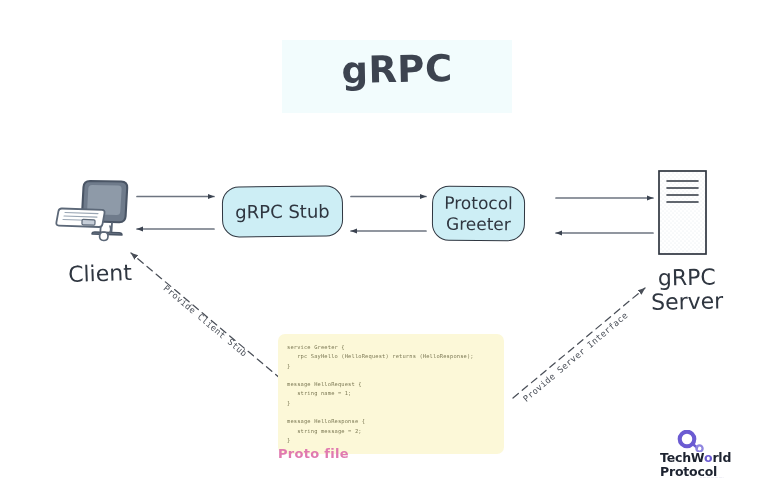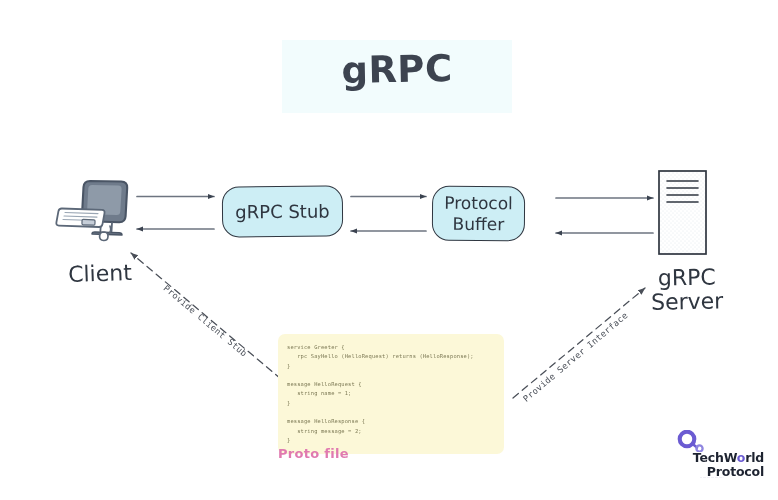--- a/index.html
+++ b/index.html
@@ -150,21 +150,21 @@
   }
   #logo-mark {
     position: absolute;
     left: 17px; top: 0px;
     width: 30px; height: 22px;
   }
   #logo-wordmark {
     position: absolute;
     left: 0px; top: 21px;
     width: 104px;
-    text-align: right;
+    text-align: left;
     font-family: "DejaVu Sans", sans-serif;
     font-size: 12.5px;
     font-weight: bold;
     color: #1d2330;
     line-height: 1.12;
     letter-spacing: -0.2px;
   }
   #logo-wordmark .w-accent { color: #6b5bd2; }
   #logo-tagline {
     position: absolute;
@@ -237,21 +237,21 @@
 <div class="title-panel"></div>
 <div class="title-text">gRPC</div>
 
 <div class="node-box" id="stub-box">
   <span>gRPC Stub</span>
 </div>
 
 <div class="node-box" id="protobuf-box">
   <span>
     <span class="box-line">Protocol</span>
-    <span class="box-line">Buffer</span>
+    <span class="box-line">Greeter</span>
   </span>
 </div>
 
 <div class="endpoint-label" id="client-label">Client</div>
 
 <div class="endpoint-label" id="server-label">
   <span class="box-line">gRPC</span>
   <span class="box-line">Server</span>
 </div>
 

